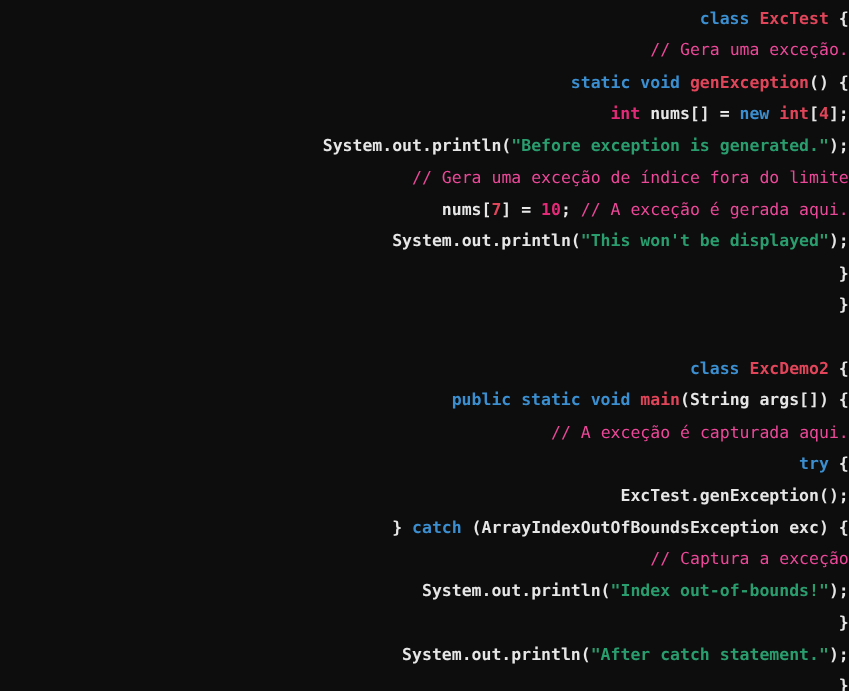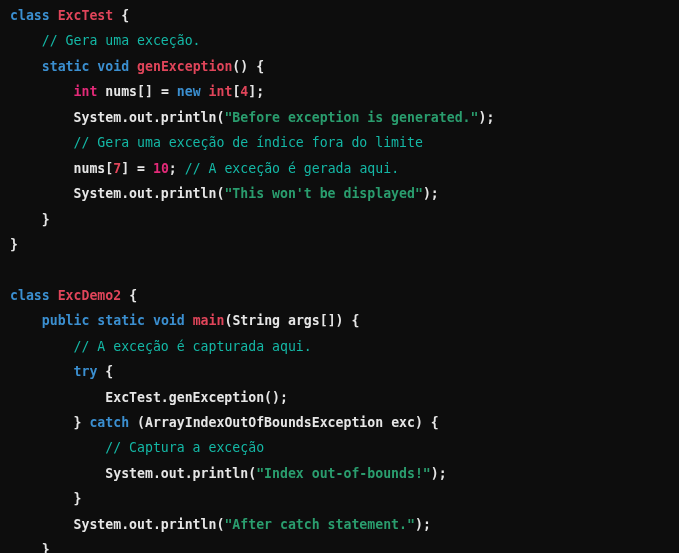--- a/index.html
+++ b/index.html
@@ -15,24 +15,24 @@
   #code-block {
     font-family: "DejaVu Sans Mono", "Liberation Mono", monospace;
     font-size: 13.2px;
     font-weight: bold;
     line-height: 25.45px;
     padding: 3px 0 0 10px;
     color: #e6e6e6;
     white-space: pre;
     letter-spacing: 0px;
   }
-  .ln { display: block; height: 25.45px; }
+  .ln { display: block; height: 25.45px; text-align: right; }
   .kw   { color: #3b8fd0; }           
   .type { color: #e0455a; }           
   .prim { color: #e22a78; }           
   .str  { color: #2a9d6e; }           
-  .cmt  { color: #14b8a6; font-weight: normal; }  
+  .cmt  { color: #ec4899; font-weight: normal; }  
   .pl   { color: #e6e6e6; }           
 </style>
 </head>
 <body>
 
 <div id="code-block"><span class="ln"><span class="pl"></span><span class="kw">class</span><span class="pl"> </span><span class="type">ExcTest</span><span class="pl"> {</span></span><span class="ln"><span class="pl">    </span><span class="cmt">// Gera uma exceção.</span></span><span class="ln"><span class="pl">    </span><span class="kw">static</span><span class="pl"> </span><span class="kw">void</span><span class="pl"> </span><span class="type">genException</span><span class="pl">() {</span></span><span class="ln"><span class="pl">        </span><span class="prim">int</span><span class="pl"> nums[] = </span><span class="kw">new</span><span class="pl"> </span><span class="type">int</span><span class="pl">[</span><span class="type">4</span><span class="pl">];</span></span><span class="ln"><span class="pl">        </span><span class="pl">System.out.println(</span><span class="str">"Before exception is generated."</span><span class="pl">);</span></span><span class="ln"><span class="pl">        </span><span class="cmt">// Gera uma exceção de índice fora do limite</span></span><span class="ln"><span class="pl">        </span><span class="pl">nums[</span><span class="type">7</span><span class="pl">] = </span><span class="prim">10</span><span class="pl">; </span><span class="cmt">// A exceção é gerada aqui.</span></span><span class="ln"><span class="pl">        </span><span class="pl">System.out.println(</span><span class="str">"This won't be displayed"</span><span class="pl">);</span></span><span class="ln"><span class="pl">    </span><span class="pl">}</span></span><span class="ln"><span class="pl"></span><span class="pl">}</span></span><span class="ln">&nbsp;</span><span class="ln"><span class="pl"></span><span class="kw">class</span><span class="pl"> </span><span class="type">ExcDemo2</span><span class="pl"> {</span></span><span class="ln"><span class="pl">    </span><span class="kw">public</span><span class="pl"> </span><span class="kw">static</span><span class="pl"> </span><span class="kw">void</span><span class="pl"> </span><span class="type">main</span><span class="pl">(String args[]) {</span></span><span class="ln"><span class="pl">        </span><span class="cmt">// A exceção é capturada aqui.</span></span><span class="ln"><span class="pl">        </span><span class="kw">try</span><span class="pl"> {</span></span><span class="ln"><span class="pl">            </span><span class="pl">ExcTest.genException();</span></span><span class="ln"><span class="pl">        </span><span class="pl">} </span><span class="kw">catch</span><span class="pl"> (ArrayIndexOutOfBoundsException exc) {</span></span><span class="ln"><span class="pl">            </span><span class="cmt">// Captura a exceção</span></span><span class="ln"><span class="pl">            </span><span class="pl">System.out.println(</span><span class="str">"Index out-of-bounds!"</span><span class="pl">);</span></span><span class="ln"><span class="pl">        </span><span class="pl">}</span></span><span class="ln"><span class="pl">        </span><span class="pl">System.out.println(</span><span class="str">"After catch statement."</span><span class="pl">);</span></span><span class="ln"><span class="pl">    </span><span class="pl">}</span></span></div>
 
 </body></html>

